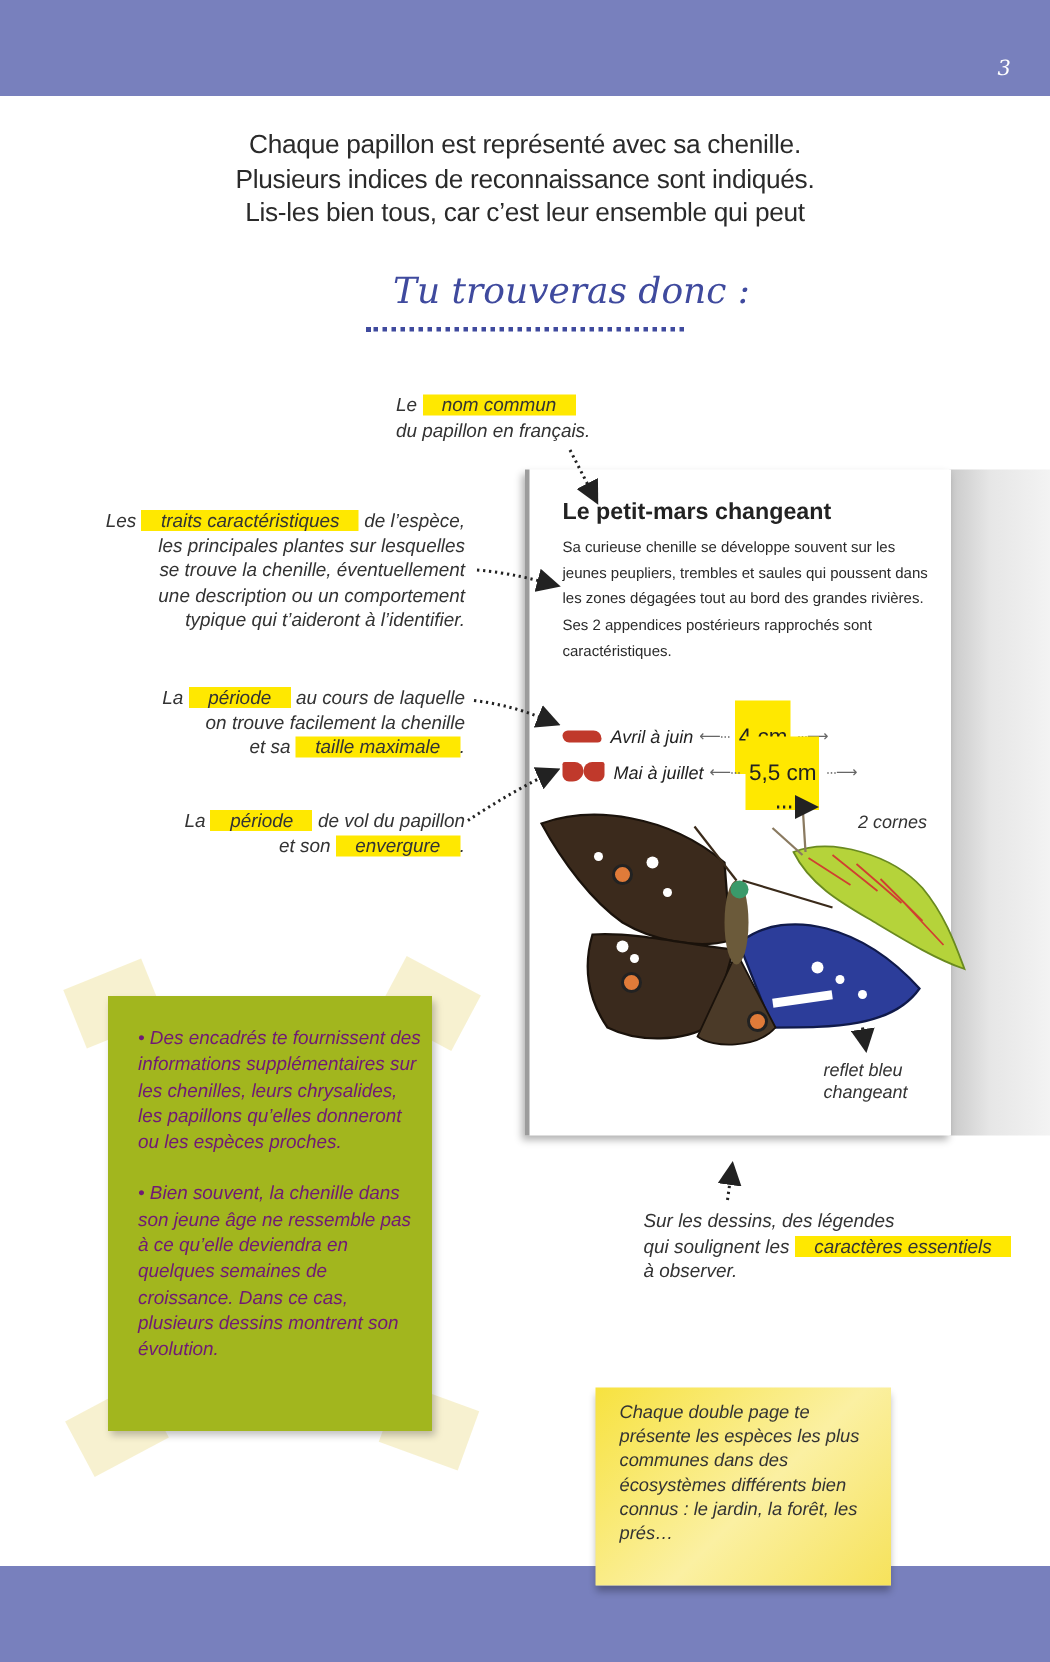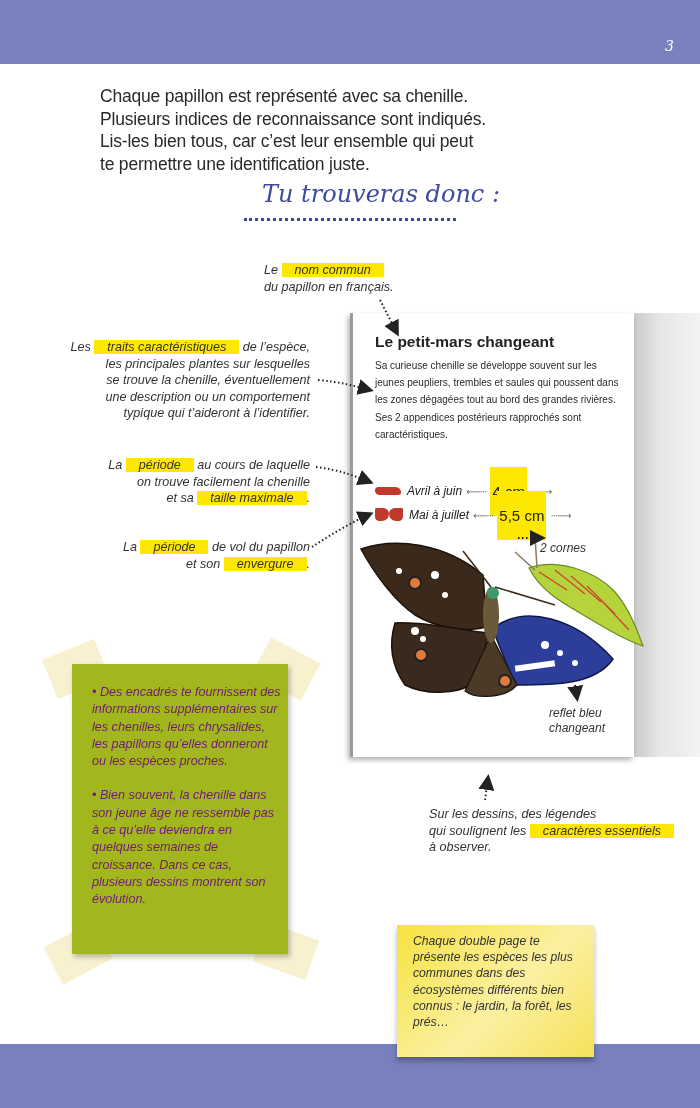--- a/index.html
+++ b/index.html
@@ -3,21 +3,21 @@
   <meta charset="utf-8">
   <style>
     * { box-sizing: border-box; margin: 0; padding: 0; }
     html, body { width: 700px; height: 1108px; overflow: hidden; background: #ffffff; }
     body { position: relative; font-family: "DejaVu Sans", sans-serif; color: #2b2b2b; }
 
     .top-band { position: absolute; left: 0; top: 0; width: 700px; height: 64px; background: #7880bd; }
     .page-number { position: absolute; right: 26px; top: 38px; color: #ffffff; font-family: "DejaVu Serif", serif; font-style: italic; font-size: 14px; }
     .bottom-band { position: absolute; left: 0; top: 1044px; width: 700px; height: 64px; background: #7880bd; }
 
-    .intro { position: absolute; left: 100px; top: 85px; width: 500px; font-family: "Liberation Sans", sans-serif; font-size: 17.5px; line-height: 22.5px; color: #2a2a2a; letter-spacing: -0.2px; }
+    .intro { position: absolute; left: 100px; top: 85px; width: 500px; text-align: center; font-family: "Liberation Sans", sans-serif; font-size: 17.5px; line-height: 22.5px; color: #2a2a2a; letter-spacing: -0.2px; }
 
     .heading { position: absolute; left: 200px; top: 180px; width: 300px; text-align: right; font-family: "DejaVu Serif", serif; font-style: italic; font-size: 24px; color: #3f4a9e; }
     .heading-dots { position: absolute; left: 244px; top: 218px; width: 212px; height: 3px; border-top: 3px dotted #3f4a9e; }
 
     .annot { position: absolute; font-family: "Liberation Sans", sans-serif; font-style: italic; font-size: 12.6px; line-height: 16.6px; color: #333; }
     .annot.right { text-align: right; }
     .hl { background: #ffe800; padding: 0 13px; }
     .left-page { position: absolute; left: 350px; top: 313px; width: 284px; height: 444px; background: #fff; border-left: 3px solid #9c9c9c; box-shadow: -2px 3px 5px rgba(0,0,0,0.3); }
     .right-page { position: absolute; left: 633px; top: 313px; width: 67px; height: 444px; background: linear-gradient(90deg, #c9c9c9 0%, #e6e6e6 40%, #f3f3f3 100%); }
 
@@ -52,21 +52,20 @@
 <body>
 
 <div class="top-band">
   <span class="page-number">3</span>
 </div>
 
 <div class="intro">
   <div>Chaque papillon est représenté avec sa chenille.</div>
   <div>Plusieurs indices de reconnaissance sont indiqués.</div>
   <div>Lis-les bien tous, car c’est leur ensemble qui peut</div>
-  <div>te permettre une identification juste.</div>
 </div>
 
 <div class="heading">Tu trouveras donc :</div>
 <div class="heading-dots"></div>
 
 <div class="annot" style="left:264px; top:262px;">
   <div><span>Le </span><span class="hl">nom commun</span></div>
   <div>du papillon en français.</div>
 </div>
 
@@ -133,21 +132,21 @@
   <rect x="160" y="128" width="40" height="6" fill="#fff" transform="rotate(-8 180 131)"></rect>
 </svg>
 
 <svg class="caterpillar" viewBox="0 0 140 120">
   <path d="M24,38 C50,28 90,40 110,62 C125,80 132,100 138,116 C120,110 100,98 80,86 C60,74 36,62 24,38 Z" fill="#b5d33a" stroke="#6a8a1f" stroke-width="1.2"></path>
   <path d="M34,42 L62,60 M50,40 L80,64 M66,46 L96,72 M82,56 L110,84 M96,70 L124,100" stroke="#d04030" stroke-width="1.2"></path>
   <line x1="30" y1="40" x2="10" y2="22" stroke="#8a7a60" stroke-width="1.5"></line>
   <line x1="32" y1="38" x2="30" y2="6" stroke="#8a7a60" stroke-width="1.5"></line>
 </svg>
 
-<div class="label-small" style="left:540px; top:541px;">2 cornes</div>
+<div class="label-small" style="left:572px; top:541px;">2 cornes</div>
 <div class="label-small" style="left:549px; top:706px;">
   <div>reflet bleu</div>
   <div>changeant</div>
 </div>
 
 <div class="annot" style="left:385px; top:806px;margin-left:44px;">
   <div>Sur les dessins, des légendes</div>
   <div><span>qui soulignent les </span><span class="hl">caractères essentiels</span></div>
   <div>à observer.</div>
 </div>

